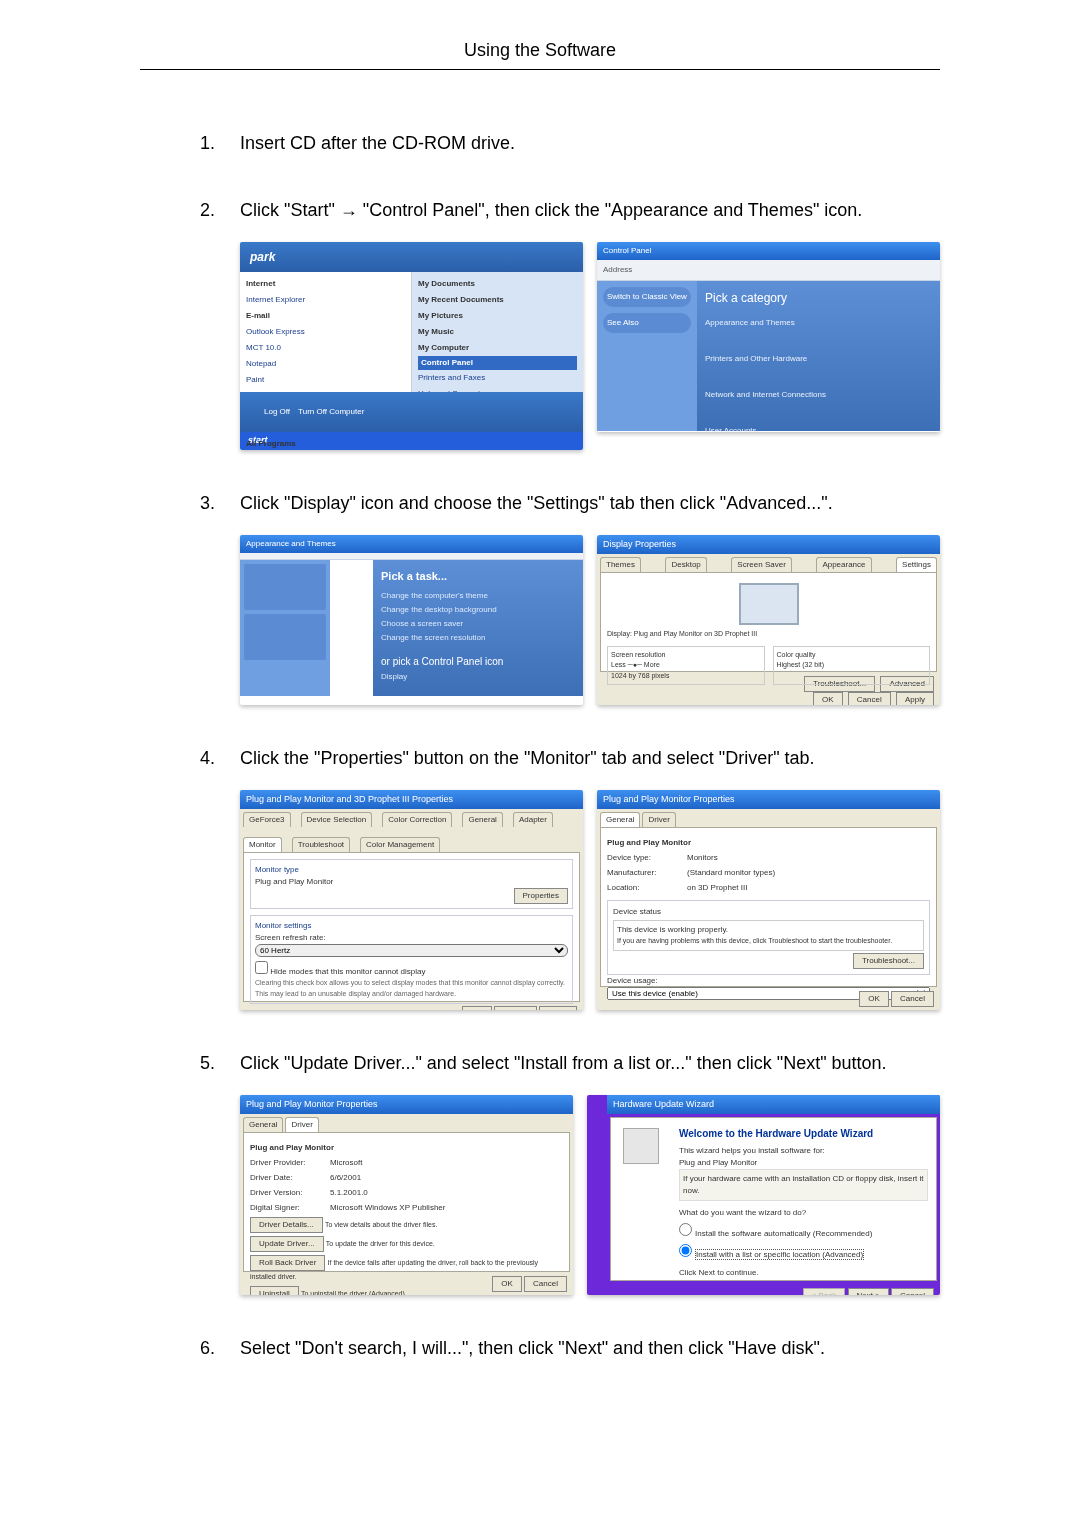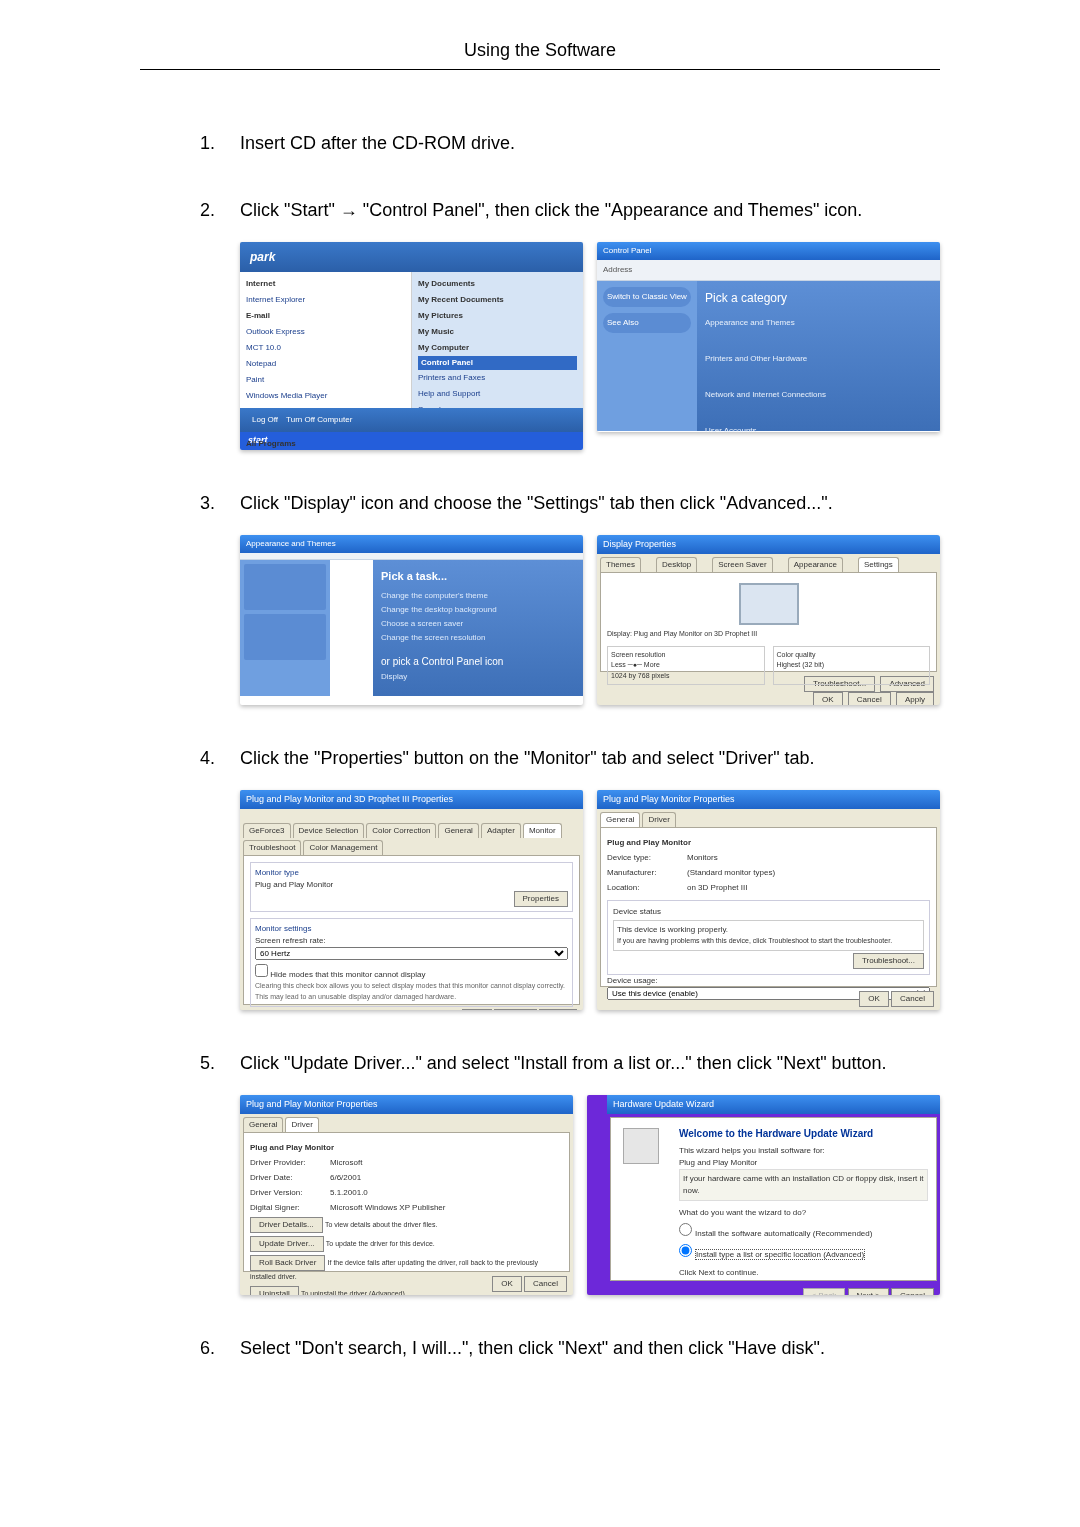--- a/index.html
+++ b/index.html
@@ -61,22 +61,22 @@
     color: #fff; font-weight: bold; padding: 6px 10px; font-size: 12px; font-style: italic;
   }
   .startmenu .cols { display: flex; height: calc(100% - 50px); }
   .startmenu .col { flex:1; padding: 4px 6px; }
   .startmenu .col.left { background:#fff; border-right:1px solid #d0d0d0;}
   .startmenu .col.right { background:#d6e4f5;}
   .startmenu .item { padding: 2px 0; color: #1a3e8c; font-size: 8px;}
   .startmenu .item.bold { font-weight: bold; color:#333;}
   .startmenu .bottom {
     background: linear-gradient(#3a78c9,#2b5fa8);
-    padding: 4px 12px; position:absolute; bottom:0; left:0; right:0;
-    height:24px; display:flex; gap:8px; align-items:center;
+    padding: 4px 24px; position:absolute; bottom:0; left:0; right:0;
+    height:40px; display:flex; gap:8px; align-items:center;
   }
   .startmenu .bottom span{ color:#fff; font-size:8px;}
   .start-bar { background:#245edb; color:#fff; font-style:italic; font-weight:bold; padding:2px 8px; font-size:9px;}
 
   
   .cp { height:190px; background:#fff; }
   .cp .titlebar { background: linear-gradient(#3d90f0,#1f64c8); color:#fff; padding:3px 6px; font-size:8px;}
   .cp .toolbar { background:#eef2f7; padding:4px 6px; border-bottom:1px solid #c8d4e3; font-size:8px; color:#555;}
   .cp .body { display:flex; height: calc(100% - 40px);}
   .cp .side { width: 100px; background:#6f9fe0; padding:6px; color:#fff;}
@@ -94,40 +94,40 @@
   .tasks .side{ width:90px; background:#6f9fe0;}
   .tasks .side .blk{ background:#5b8cd3; margin:4px; height:46px; border-radius:2px;}
   .tasks .main{ flex:1; background: linear-gradient(#5d8fd6,#3d6fb7); padding:8px; color:#fff;}
   .tasks .main h4{ font-size:11px; margin-bottom:6px;}
   .tasks .main .ln{ font-size:8px; color:#dce9fb; margin:2px 0;}
   .tasks .main .panel-icon{ margin-top:10px; font-size:10px;}
 
   
   .dp { height:170px; background:#ece9d8; border-radius:3px;}
   .dp .titlebar{ background: linear-gradient(#3d90f0,#1f64c8); color:#fff; padding:3px 6px; font-size:9px;}
-  .dp .tabs{ display:flex; gap:15px; padding:3px 3px 0 3px; font-size:8px;}
+  .dp .tabs{ display:flex; gap:15px; padding:3px 3px 0 3px; font-size:8px;justify-content:space-between;}
   .dp .tabs span{ background:#ece9d8; border:1px solid #aca899; border-bottom:none; padding:1px 5px; border-radius:3px 3px 0 0;}
   .dp .tabs span.active{ background:#fff;}
   .dp .content{ background:#fff; margin:0 3px; border:1px solid #aca899; height:100px; padding:6px; position:relative;}
   .dp .monitor{ width:60px; height:42px; background:#dbe5f1; border:2px solid #9ab; margin:4px auto;}
   .dp .sliderrow{ display:flex; gap:8px; font-size:7px; margin-top:6px;}
   .dp .sliderrow > div{ flex:1; border:1px solid #ccc; padding:3px;}
   .dp .btns{ text-align:right; margin:4px 6px 0 0;}
   .dp .btn{ display:inline-block; background:#ece9d8; border:1px solid #888; padding:1px 8px; font-size:8px; margin-left:3px;}
 
   
   .mp { height:220px; background:#ece9d8;}
   .mp .titlebar{ background: linear-gradient(#3d90f0,#1f64c8); color:#fff; padding:3px 6px; font-size:9px;}
-  .mp .tabs{ display:flex; flex-wrap:wrap; gap:2px; padding:14px 3px 0 3px; font-size:8px;}
+  .mp .tabs{ display:flex; flex-wrap:wrap; gap:10px; padding:3px 3px 0 3px; font-size:8px;}
   .mp .tabs span{ background:#ece9d8; border:1px solid #aca899; border-bottom:none; padding:1px 5px; border-radius:3px 3px 0 0;}
   .mp .tabs span.active{ background:#fff;}
   .mp .content{ background:#fff; margin:0 3px; border:1px solid #aca899; padding:6px; font-size:8px; color:#333; height:150px;}
   .mp .group{ border:1px solid #ccd; padding:4px; margin-bottom:6px;}
   .mp .group .lbl{ color:#1a3e8c; font-size:8px;}
-  .mp select{ font-size:8px; width:100%;}
+  .mp select{ font-size:8px; width:100%;border-radius:6px;}
   .mp .btns{ text-align:right; margin:4px 6px 0 0;}
 
   
   .mpp { height:220px; background:#ece9d8;}
   .mpp .titlebar{ background: linear-gradient(#3d90f0,#1f64c8); color:#fff; padding:3px 6px; font-size:9px;}
   .mpp .tabs{ display:flex; gap:2px; padding:3px 3px 0 3px; font-size:8px;}
   .mpp .tabs span{ background:#ece9d8; border:1px solid #aca899; border-bottom:none; padding:1px 5px; border-radius:3px 3px 0 0;}
   .mpp .tabs span.active{ background:#fff;}
   .mpp .content{ background:#fff; margin:0 3px; border:1px solid #aca899; padding:6px; font-size:8px; color:#333; height:160px;}
   .mpp .row{ margin:3px 0;}
@@ -388,21 +388,21 @@
             <div class="side">
                 <div class="icn"></div>
               </div>
             <div class="main">
               <h4>Welcome to the Hardware Update Wizard</h4>
               <div>This wizard helps you install software for:</div>
               <div>Plug and Play Monitor</div>
               <div style="margin-top:0;background:#f4f4ec;border:1px solid #ddd;padding:3px;">If your hardware came with an installation CD or floppy disk, insert it now.</div>
               <div style="margin-top:6px;">What do you want the wizard to do?</div>
               <div class="opt"><input type="radio" style=""><span>Install the software automatically (Recommended)</span></div>
-              <div class="opt"><input type="radio" checked="" style=""><span style="border:1px dotted #555;">Install type a list or specific location (Advanced)</span></div>
+              <div class="opt"><input type="radio" checked="" style=""><span style="border:1px dotted #555;">Install with a list or specific location (Advanced)</span></div>
               <div style="margin-top:6px;">Click Next to continue.</div>
             </div>
           </div>
           <div class="btns">
             <span class="btn" style="display:inline-block;border:1px solid #aaa;background:#ece9d8;padding:1px 8px;color:#aaa;">&lt; Back</span>
             <span class="btn" style="display:inline-block;border:1px solid #888;background:#ece9d8;padding:1px 8px;">Next &gt;</span>
             <span class="btn" style="display:inline-block;border:1px solid #888;background:#ece9d8;padding:1px 8px;">Cancel</span>
           </div>
         </div>
       </div>

